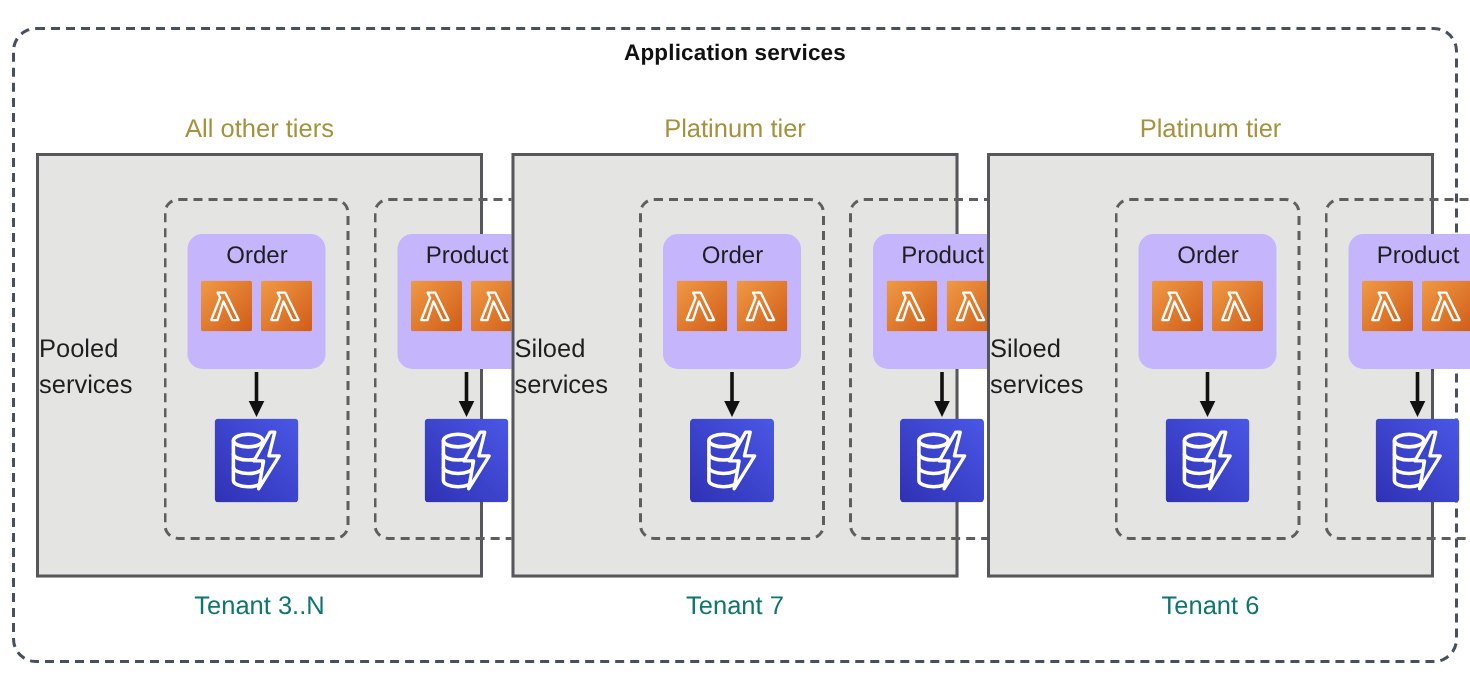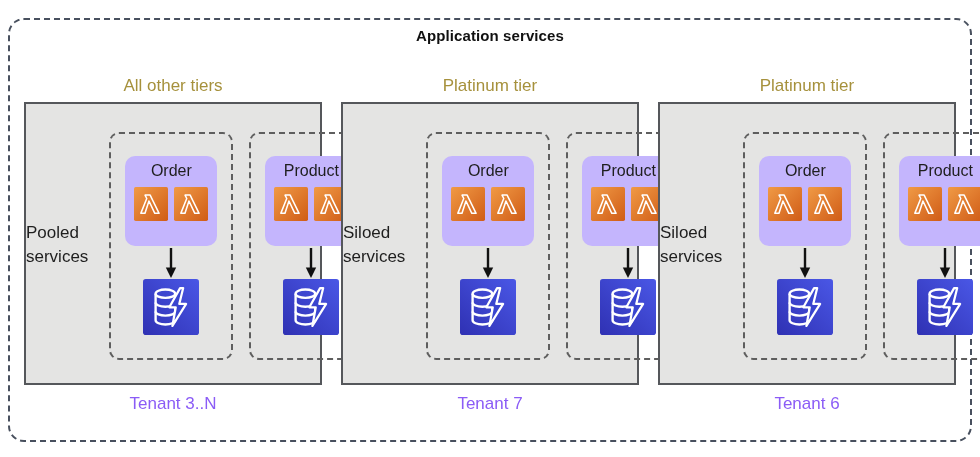--- a/index.html
+++ b/index.html
@@ -35,21 +35,21 @@
   }
   .card{
     width:92px;height:90px;box-sizing:border-box;background:#c4b5fd;border-radius:10px;
     display:flex;flex-direction:column;align-items:center;padding-top:5px;
   }
   .card-title{font-size:16px;line-height:20px;color:#1e1e1e;}
   .lambda-row{display:flex;gap:6px;margin-top:6px;}
   .lam{width:34px;height:34px;display:block;}
   .arrow{width:14px;height:30px;margin:2px 0 1px 0;display:block;}
   .db{width:56px;height:56px;display:block;}
-  .tenant-label{margin-top:9px;font-size:17px;color:#8b5cf6;}
+  .tenant-label{margin-top:9px;font-size:17px;color:#0f766e;}
 </style>
 </head>
 <body>
 
 <svg width="0" height="0" style="position:absolute" aria-hidden="true">
   <defs>
     <linearGradient id="gradLambda" x1="0" y1="0" x2="1" y2="1">
       <stop offset="0" stop-color="#f09a45"></stop>
       <stop offset="1" stop-color="#d05c17"></stop>
     </linearGradient>

